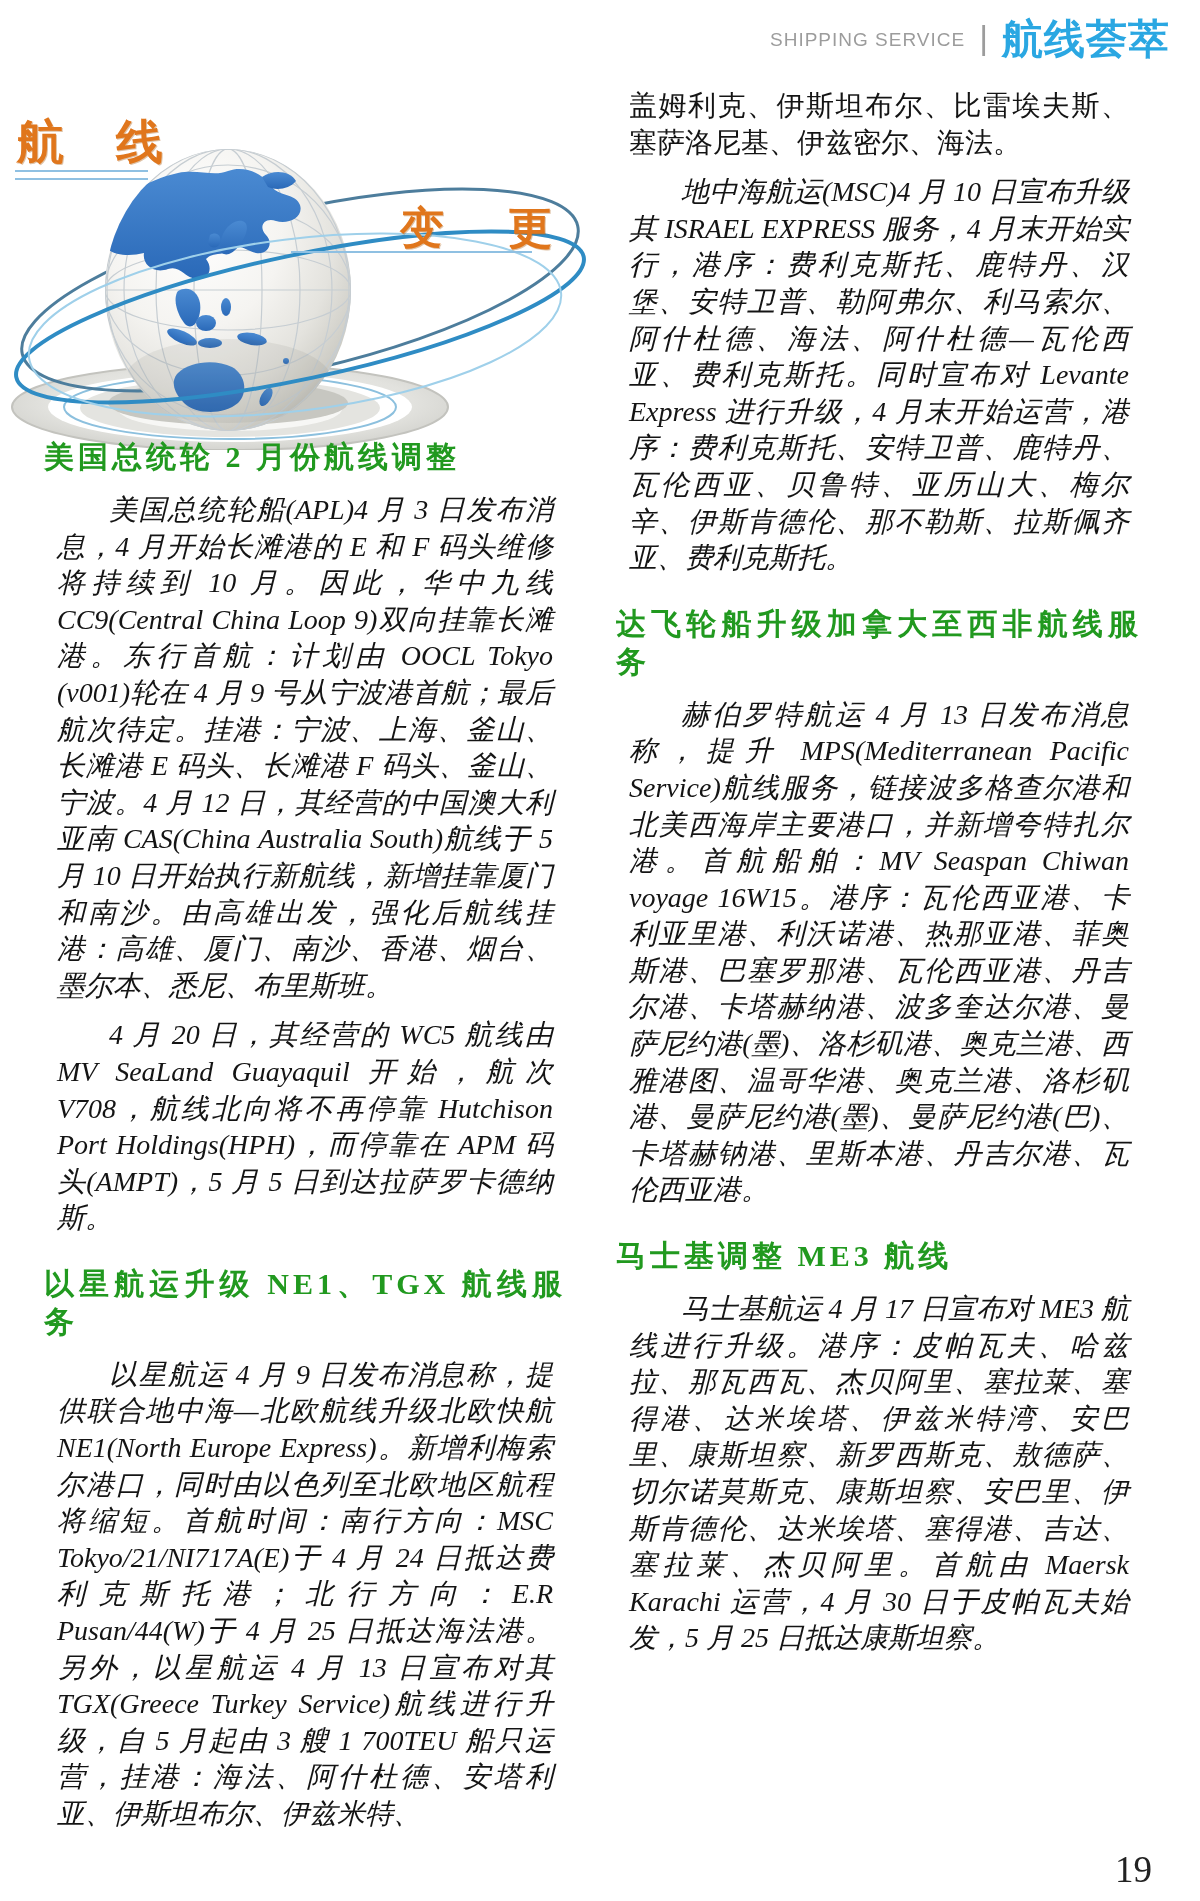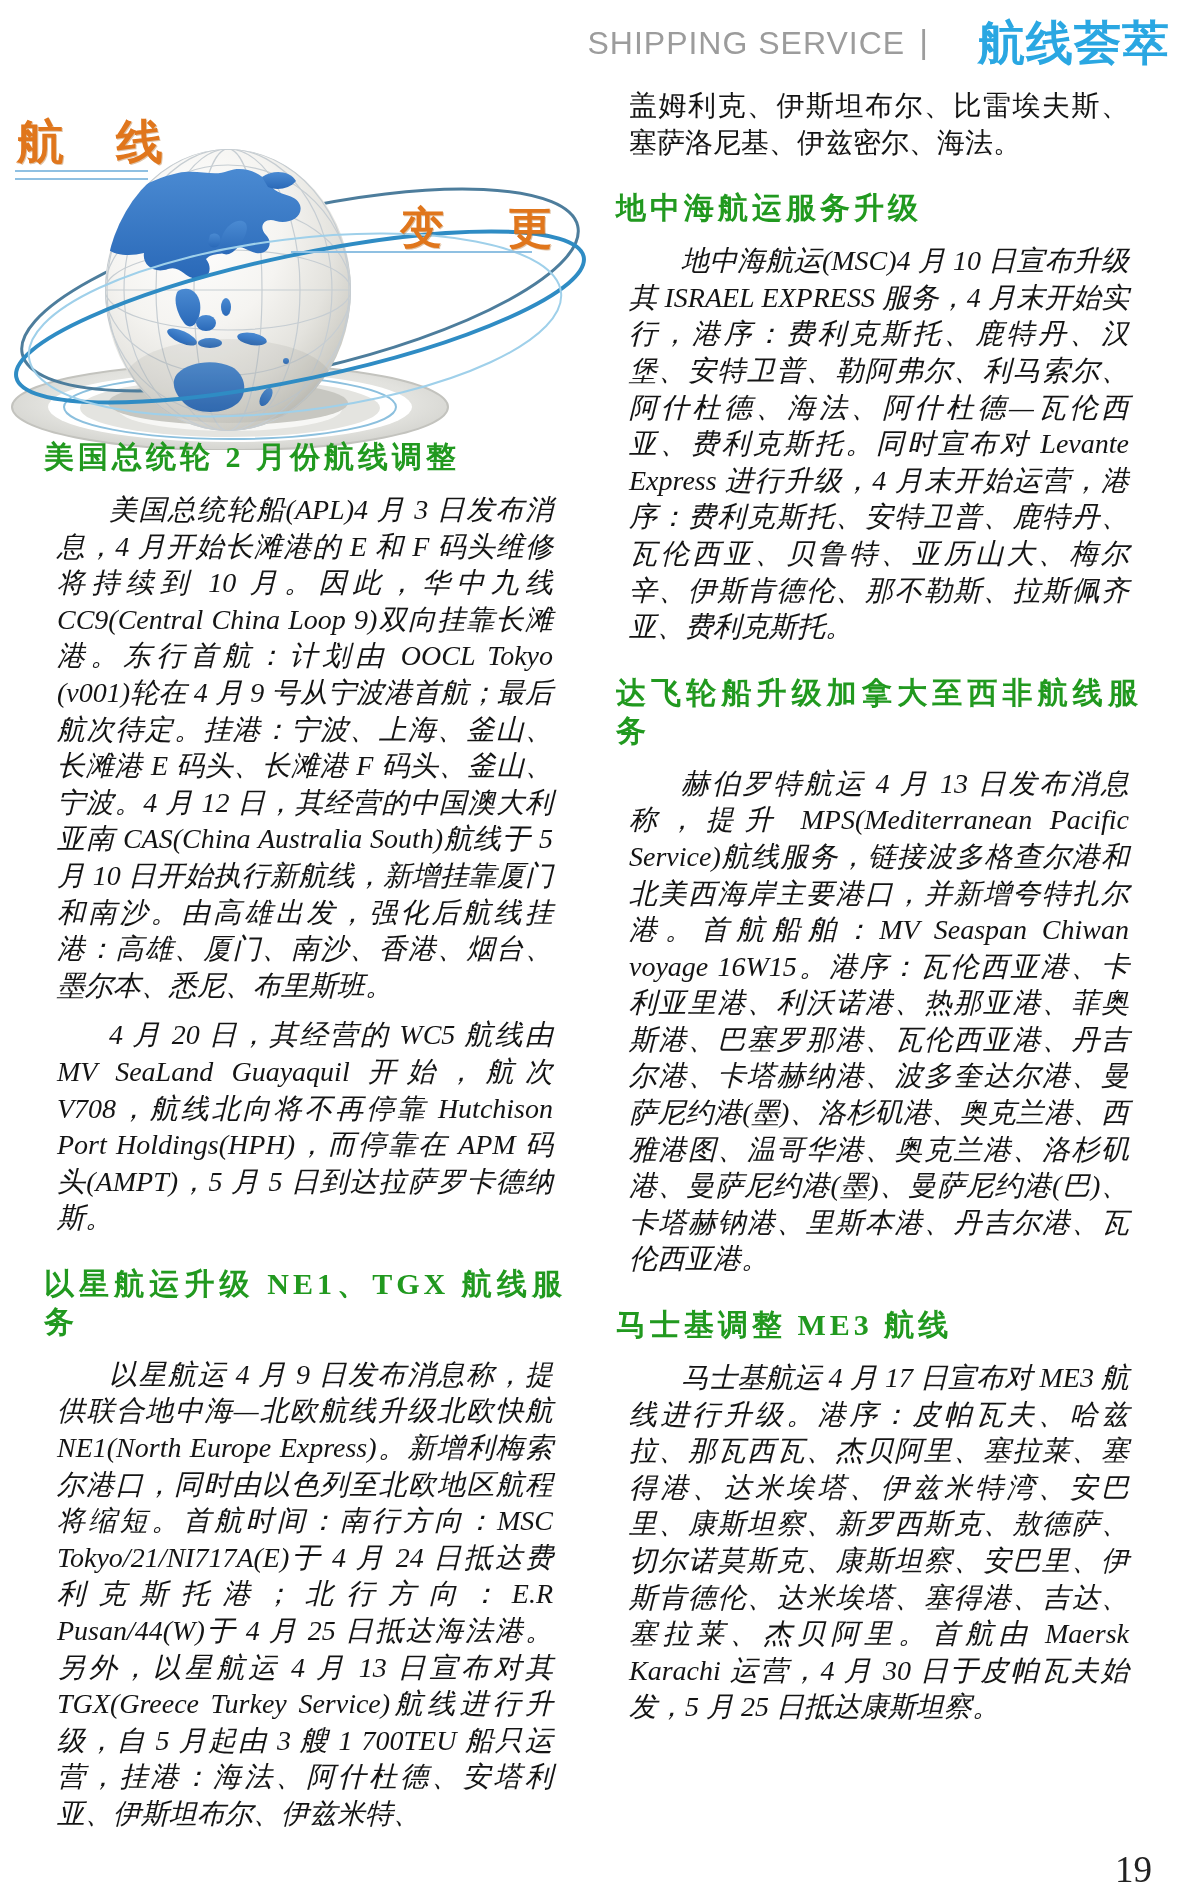--- a/index.html
+++ b/index.html
@@ -18,23 +18,23 @@
     font-family:"Liberation Serif","DejaVu Serif",serif;
     color:var(--ink);
     overflow:hidden;
   }
   
   .masthead{
     position:absolute;top:12px;right:30px;
     display:flex;align-items:center;gap:14px;
     font-family:"Liberation Sans","DejaVu Sans",sans-serif;
   }
-  .masthead .en{color:var(--gray);font-size:32px;letter-spacing:1px;}
+  .masthead .en{color:var(--gray);font-size:19px;letter-spacing:1px;}
   .masthead .sep{color:var(--gray);font-size:34px;font-weight:300;transform:translateY(-2px);}
-  .masthead .zh{color:var(--blue);font-size:47px;font-weight:bold;letter-spacing:1px;margin-left:36px;}
+  .masthead .zh{color:var(--blue);font-size:41px;font-weight:bold;letter-spacing:1px;}
   
   .hero{position:absolute;left:0;top:85px;width:600px;height:365px;}
   .hero svg{position:absolute;left:0;top:0;}
   .hero-word{
     position:absolute;display:flex;
     color:var(--orange);
     font-weight:bold;
     font-family:"Liberation Serif","DejaVu Serif",serif;
     text-shadow:1px 1px 0 rgba(160,80,0,.35);
   }
@@ -183,21 +183,20 @@
   <div class="col col-left">
     <h2>美国总统轮 2 月份航线调整</h2>
     <p class="indent">美国总统轮船(APL)4 月 3 日发布消息，4 月开始长滩港的 E 和 F 码头维修将持续到 10 月。因此，华中九线 CC9(Central China Loop 9)双向挂靠长滩港。东行首航：计划由 OOCL Tokyo (v001)轮在 4 月 9 号从宁波港首航；最后航次待定。挂港：宁波、上海、釜山、长滩港 E 码头、长滩港 F 码头、釜山、宁波。4 月 12 日，其经营的中国澳大利亚南 CAS(China Australia South)航线于 5 月 10 日开始执行新航线，新增挂靠厦门和南沙。由高雄出发，强化后航线挂港：高雄、厦门、南沙、香港、烟台、墨尔本、悉尼、布里斯班。</p>
     <p class="indent">4 月 20 日，其经营的 WC5 航线由 MV SeaLand Guayaquil 开始，航次 V708，航线北向将不再停靠 Hutchison Port Holdings(HPH)，而停靠在 APM 码头(AMPT)，5 月 5 日到达拉萨罗卡德纳斯。</p>
     <h2>以星航运升级 NE1、TGX 航线服务</h2>
     <p class="indent">以星航运 4 月 9 日发布消息称，提供联合地中海—北欧航线升级北欧快航 NE1(North Europe Express)。新增利梅索尔港口，同时由以色列至北欧地区航程将缩短。首航时间：南行方向：MSC Tokyo/21/NI717A(E)于 4 月 24 日抵达费利克斯托港；北行方向：E.R Pusan/44(W)于 4 月 25 日抵达海法港。另外，以星航运 4 月 13 日宣布对其 TGX(Greece Turkey Service)航线进行升级，自 5 月起由 3 艘 1 700TEU 船只运营，挂港：海法、阿什杜德、安塔利亚、伊斯坦布尔、伊兹米特、</p>
   </div>
 
   <div class="col col-right">
     <p>盖姆利克、伊斯坦布尔、比雷埃夫斯、塞萨洛尼基、伊兹密尔、海法。</p>
-    <h2>地中海航运服务升级</h2>
     <p class="indent">地中海航运(MSC)4 月 10 日宣布升级其 ISRAEL EXPRESS 服务，4 月末开始实行，港序：费利克斯托、鹿特丹、汉堡、安特卫普、勒阿弗尔、利马索尔、阿什杜德、海法、阿什杜德—瓦伦西亚、费利克斯托。同时宣布对 Levante Express 进行升级，4 月末开始运营，港序：费利克斯托、安特卫普、鹿特丹、瓦伦西亚、贝鲁特、亚历山大、梅尔辛、伊斯肯德伦、那不勒斯、拉斯佩齐亚、费利克斯托。</p>
     <h2>达飞轮船升级加拿大至西非航线服务</h2>
     <p class="indent">赫伯罗特航运 4 月 13 日发布消息称，提升 MPS(Mediterranean Pacific Service)航线服务，链接波多格查尔港和北美西海岸主要港口，并新增夸特扎尔港。首航船舶：MV Seaspan Chiwan voyage 16W15。港序：瓦伦西亚港、卡利亚里港、利沃诺港、热那亚港、菲奥斯港、巴塞罗那港、瓦伦西亚港、丹吉尔港、卡塔赫纳港、波多奎达尔港、曼萨尼约港(墨)、洛杉矶港、奥克兰港、西雅港图、温哥华港、奥克兰港、洛杉矶港、曼萨尼约港(墨)、曼萨尼约港(巴)、卡塔赫钠港、里斯本港、丹吉尔港、瓦伦西亚港。</p>
     <h2>马士基调整 ME3 航线</h2>
     <p class="indent">马士基航运 4 月 17 日宣布对 ME3 航线进行升级。港序：皮帕瓦夫、哈兹拉、那瓦西瓦、杰贝阿里、塞拉莱、塞得港、达米埃塔、伊兹米特湾、安巴里、康斯坦察、新罗西斯克、敖德萨、切尔诺莫斯克、康斯坦察、安巴里、伊斯肯德伦、达米埃塔、塞得港、吉达、塞拉莱、杰贝阿里。首航由 Maersk Karachi 运营，4 月 30 日于皮帕瓦夫始发，5 月 25 日抵达康斯坦察。</p>
 
   </div>
 
   <div class="page-number">19</div>
 

